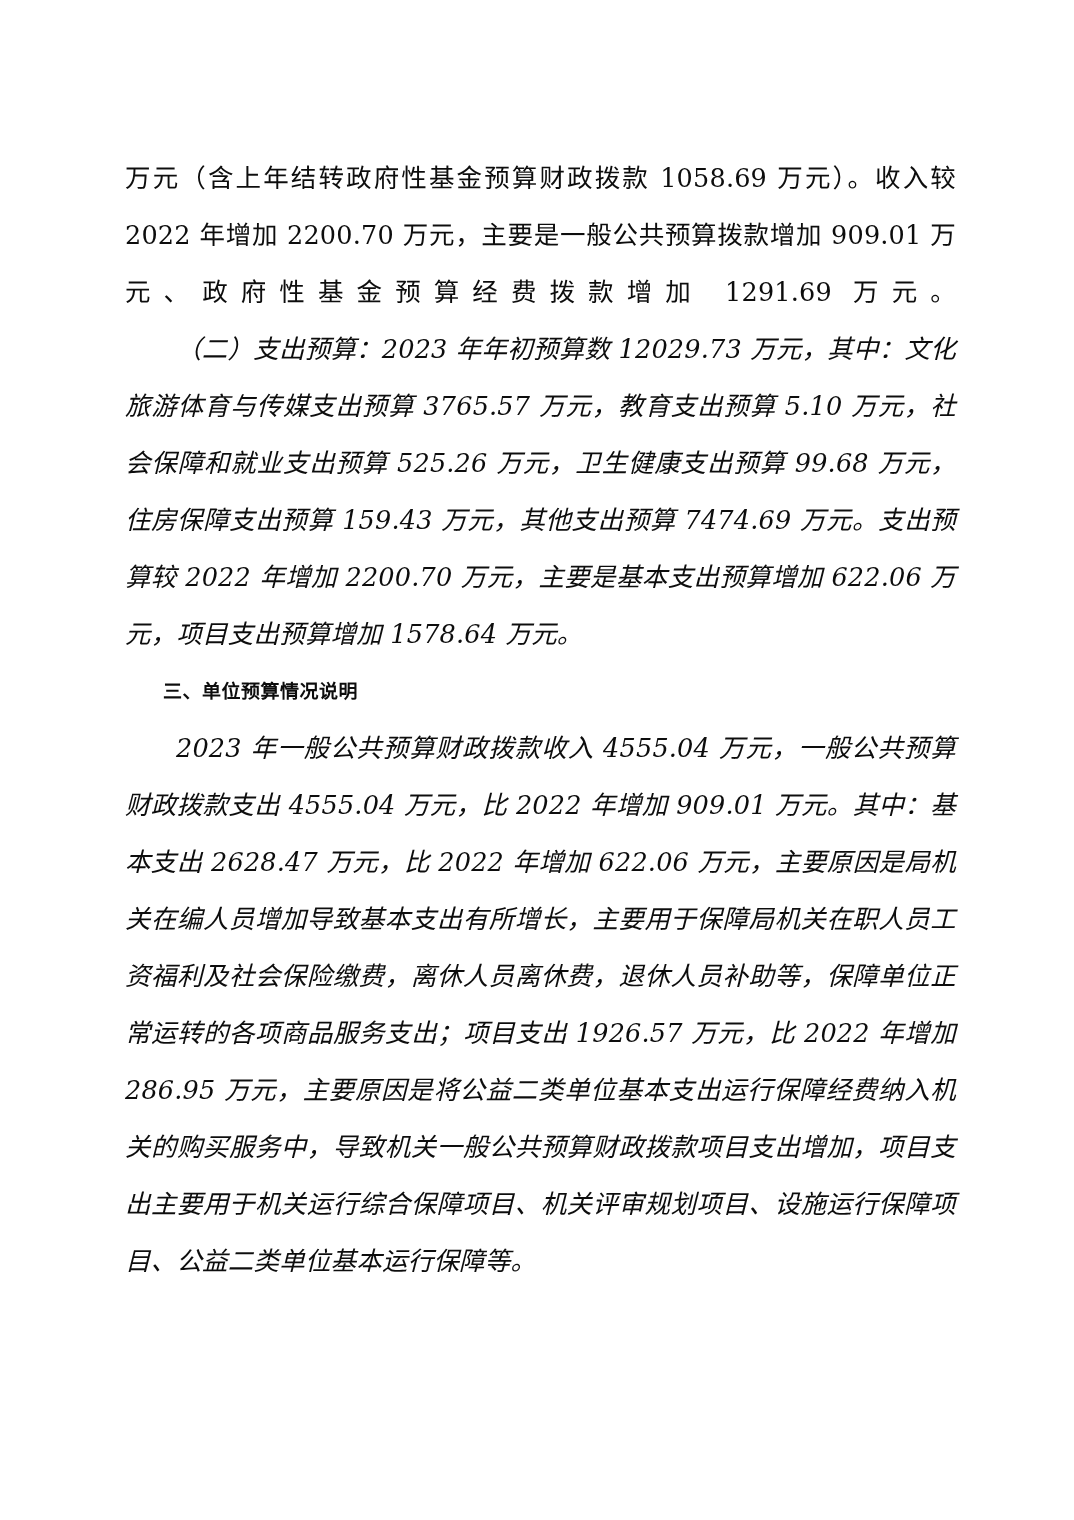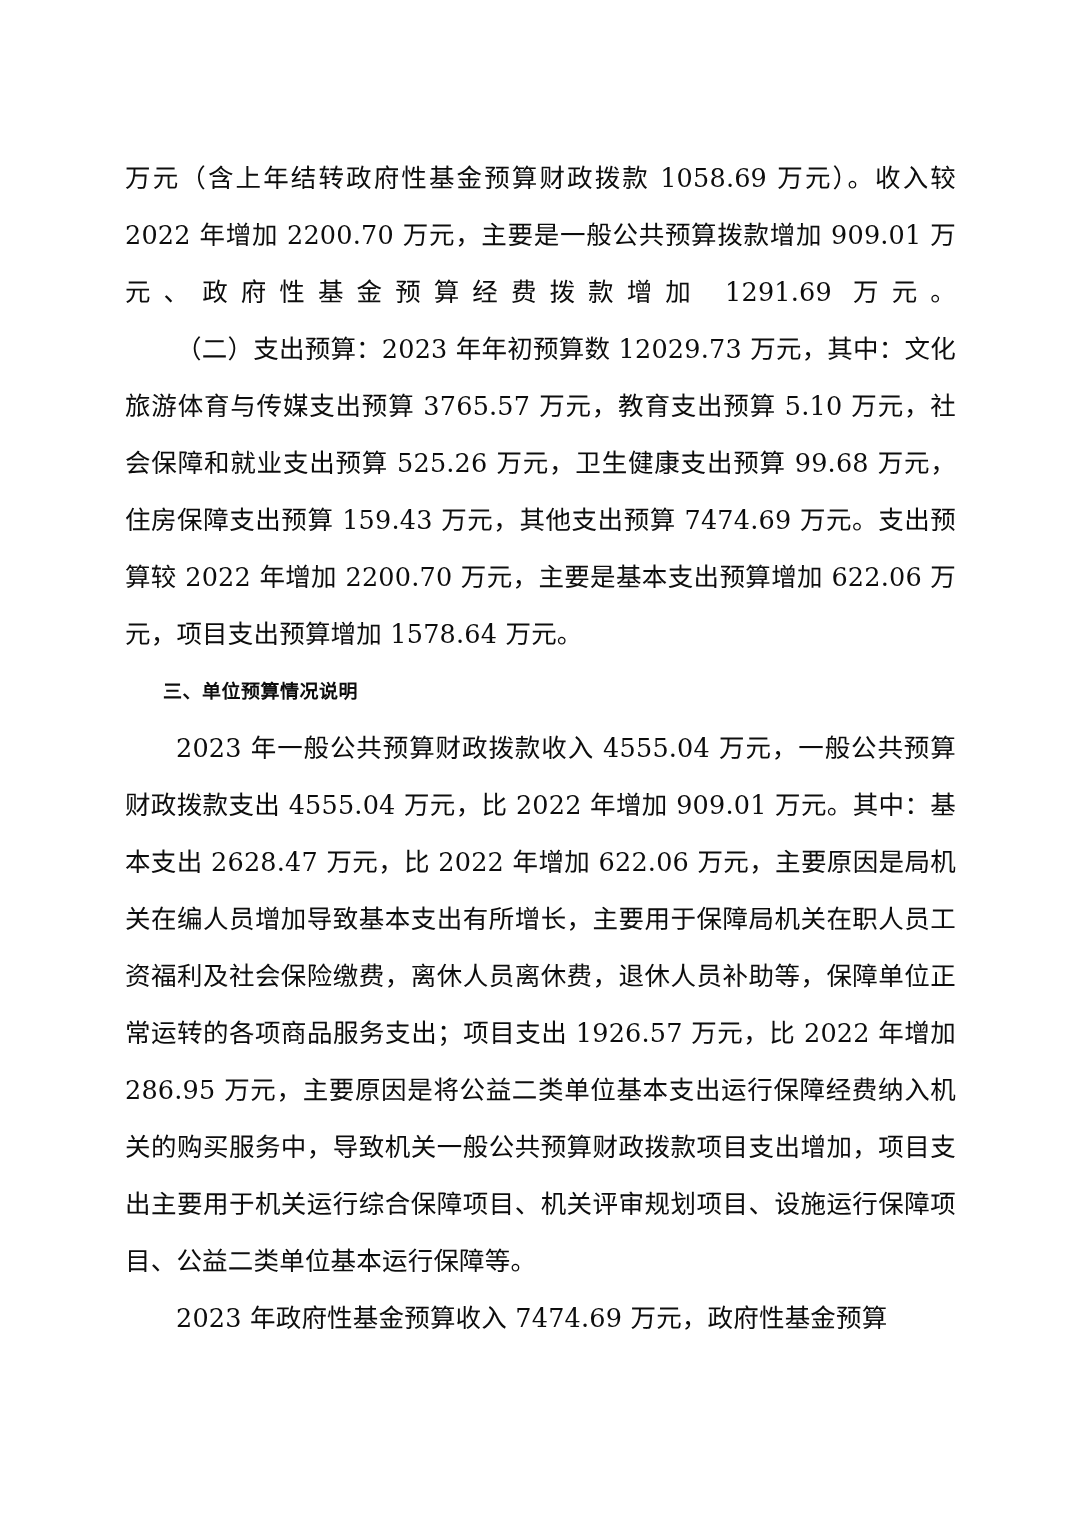--- a/index.html
+++ b/index.html
@@ -22,20 +22,21 @@
     line-height: 57px;
   }
   p {
     margin: 0;
     text-align: justify;
     text-justify: inter-ideograph;
     letter-spacing: 0.2px;
   }
   p.indent {
     text-indent: 2em;
+    font-style: italic;
   }
   .heading {
     margin: 0;
     font-family: "DejaVu Sans", "Liberation Sans", sans-serif;
     font-weight: bold;
     font-size: 19px;
     line-height: 57px;
     text-indent: 2em;
     letter-spacing: 0.5px;
   }
@@ -51,16 +52,15 @@
   <div class="doc-body">
 
     <p class="spread">万元（含上年结转政府性基金预算财政拨款 1058.69 万元）。收入较 2022 年增加 2200.70 万元，主要是一般公共预算拨款增加 909.01 万元、政府性基金预算经费拨款增加 1291.69 万元。</p>
 
     <p class="indent">（二）支出预算：2023 年年初预算数 12029.73 万元，其中：文化旅游体育与传媒支出预算 3765.57 万元，教育支出预算 5.10 万元，社会保障和就业支出预算 525.26 万元，卫生健康支出预算 99.68 万元，住房保障支出预算 159.43 万元，其他支出预算 7474.69 万元。支出预算较 2022 年增加 2200.70 万元，主要是基本支出预算增加 622.06 万元，项目支出预算增加 1578.64 万元。</p>
 
     <h2 class="heading">三、单位预算情况说明</h2>
 
     <p class="indent">2023 年一般公共预算财政拨款收入 4555.04 万元，一般公共预算财政拨款支出 4555.04 万元，比 2022 年增加 909.01 万元。其中：基本支出 2628.47 万元，比 2022 年增加 622.06 万元，主要原因是局机关在编人员增加导致基本支出有所增长，主要用于保障局机关在职人员工资福利及社会保险缴费，离休人员离休费，退休人员补助等，保障单位正常运转的各项商品服务支出；项目支出 1926.57 万元，比 2022 年增加 286.95 万元，主要原因是将公益二类单位基本支出运行保障经费纳入机关的购买服务中，导致机关一般公共预算财政拨款项目支出增加，项目支出主要用于机关运行综合保障项目、机关评审规划项目、设施运行保障项目、公益二类单位基本运行保障等。</p>
 
-    <p class="indent">2023 年政府性基金预算收入 7474.69 万元，政府性基金预算</p>
 
   </div>
 </div>
 
 </body></html>

